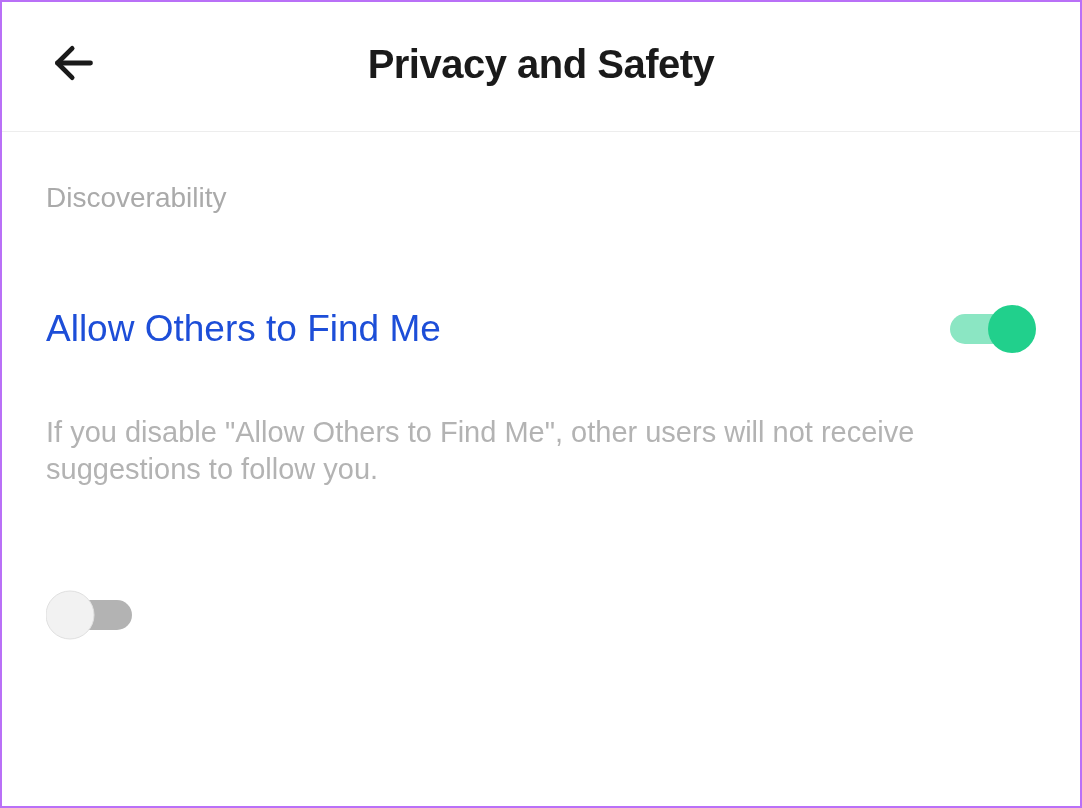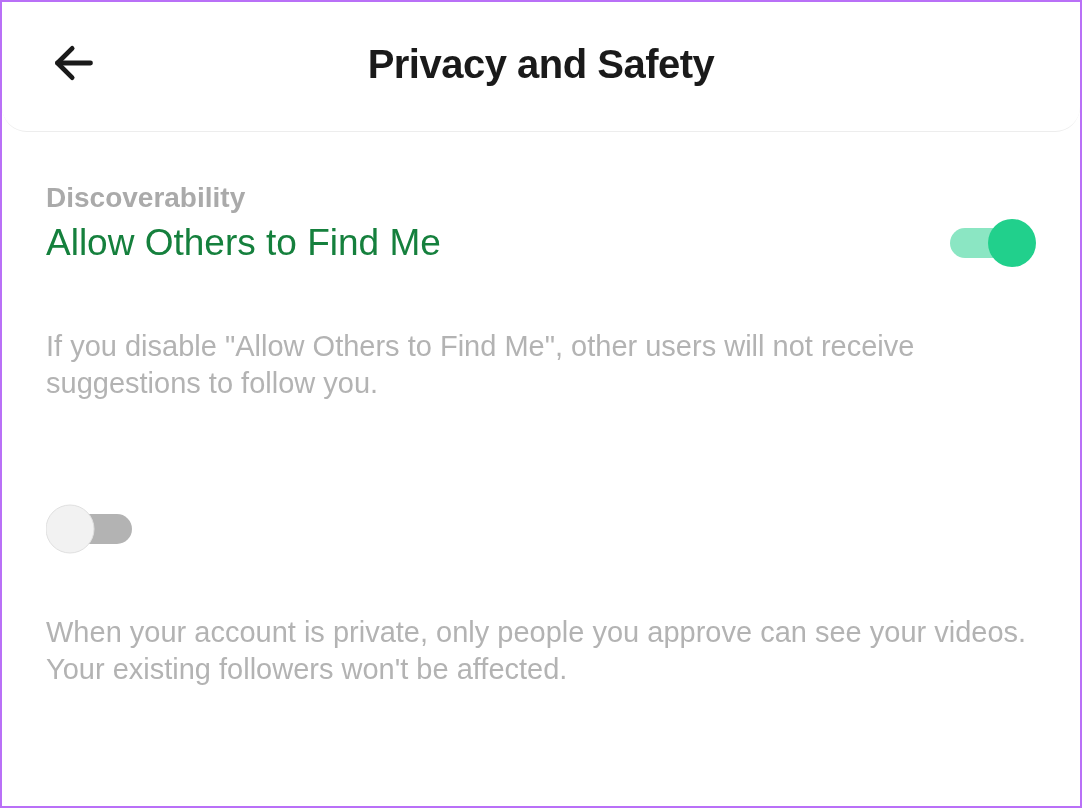--- a/index.html
+++ b/index.html
@@ -10,21 +10,20 @@
       height: 808px;
       border: 2px solid #b970f7;
       overflow: hidden;
     }
     .header {
       display: flex;
       align-items: center;
       padding: 40px 48px 44px 48px;
       border-bottom: 1px solid #ededed;
       position: relative;
-      border-radius: 25px;
     }
     .back-button {
       width: 48px;
       height: 48px;
       display: flex;
       align-items: center;
       justify-content: center;
       cursor: pointer;
       position: absolute;
       left: 48px;
@@ -37,31 +36,32 @@
       font-weight: 800;
       color: #1a1a1a;
       letter-spacing: -0.5px;
     }
     .content {
       padding: 50px 44px 0 44px;
     }
     .section-header {
       font-size: 28px;
       color: #aaaaaa;
-      font-weight: 700;
+      font-weight: 400;
+      margin-bottom: 86px;
     }
     .setting-row {
       display: flex;
       align-items: center;
       justify-content: space-between;
       margin-bottom: 56px;
     }
     .setting-label {
       font-size: 37px;
-      color: #15803d;
+      color: #1d4ed8;
       font-weight: 400;
     }
     .setting-description {
       font-size: 29px;
       line-height: 1.28;
       color: #b3b3b3;
       font-weight: 400;
       margin-bottom: 98px;
       max-width: 990px;
     }
@@ -109,14 +109,13 @@
       <span>
         <svg width="90" height="58" viewBox="0 0 90 58">
           <rect x="8" y="14" width="78" height="30" rx="15" fill="#b3b3b3"></rect>
           <circle cx="24" cy="29" r="24" fill="#f2f2f2"></circle>
           <circle cx="24" cy="29" r="24" fill="none" stroke="#e0e0e0" stroke-width="1"></circle>
         </svg>
       </span>
     </div>
   </div>
 
-  <div class="setting-description">When your account is private, only people you approve can see your videos. Your existing followers won't be affected.</div>
 </div>
 
 </body></html>

